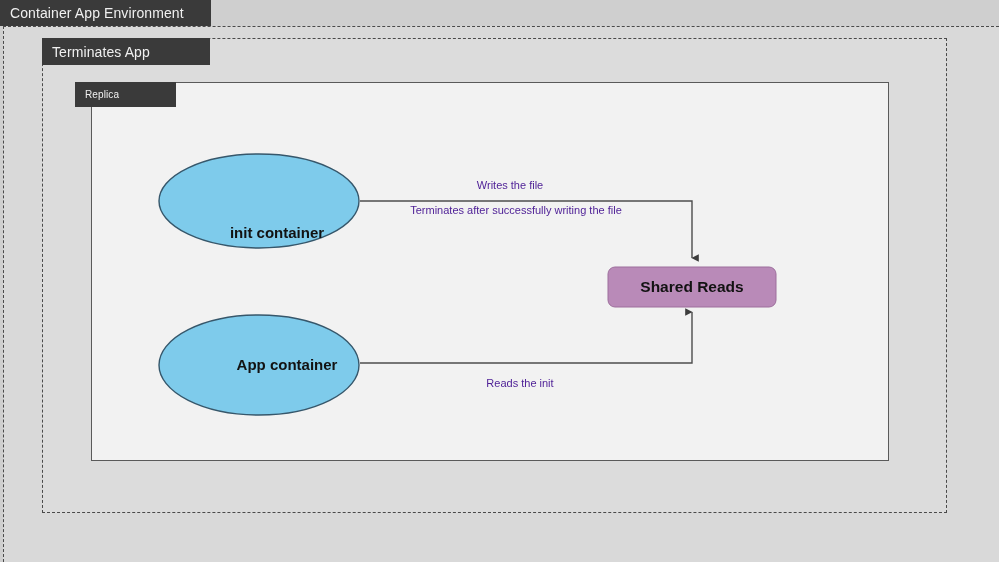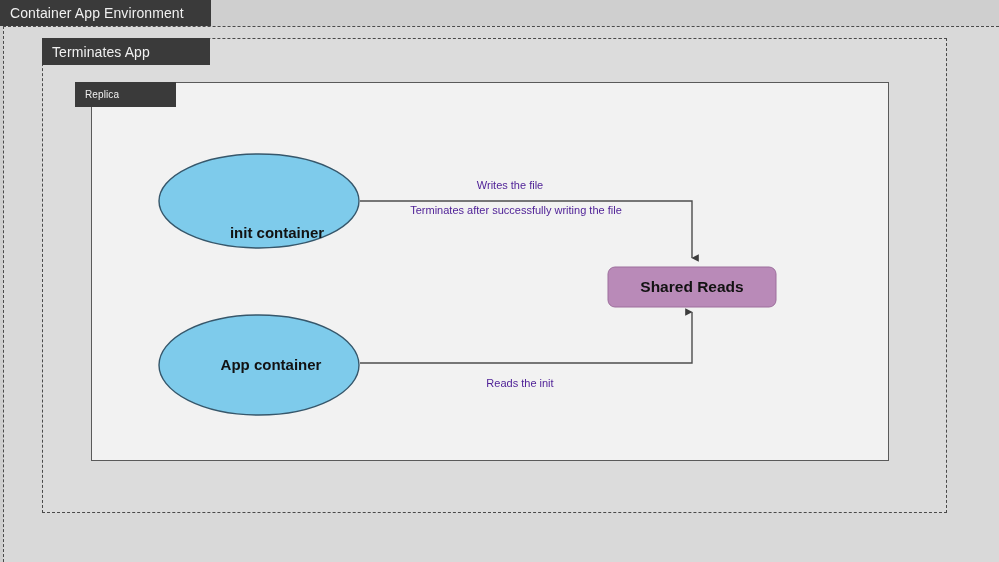--- a/index.html
+++ b/index.html
@@ -100,21 +100,21 @@
   
   .node-label {
     position: absolute;
     font-weight: bold;
     font-size: 15px;
     color: #121212;
     text-align: center;
     white-space: nowrap;
   }
   #init-label  { left: 159px; top: 192px; width: 236px; margin-top: 32px; }
-  #app-label   { left: 159px; top: 356px; width: 224px; }
+  #app-label   { left: 175px; top: 356px; width: 224px; }
   #mount-label { left: 608px; top: 278px; width: 168px; font-size: 15.5px; }
 
   .edge-label {
     position: absolute;
     font-size: 11px;
     color: #4c1d95;
     white-space: nowrap;
     text-align: center;
   }
   #lbl-writes     { left: 412px; top: 179px; width: 196px; }

